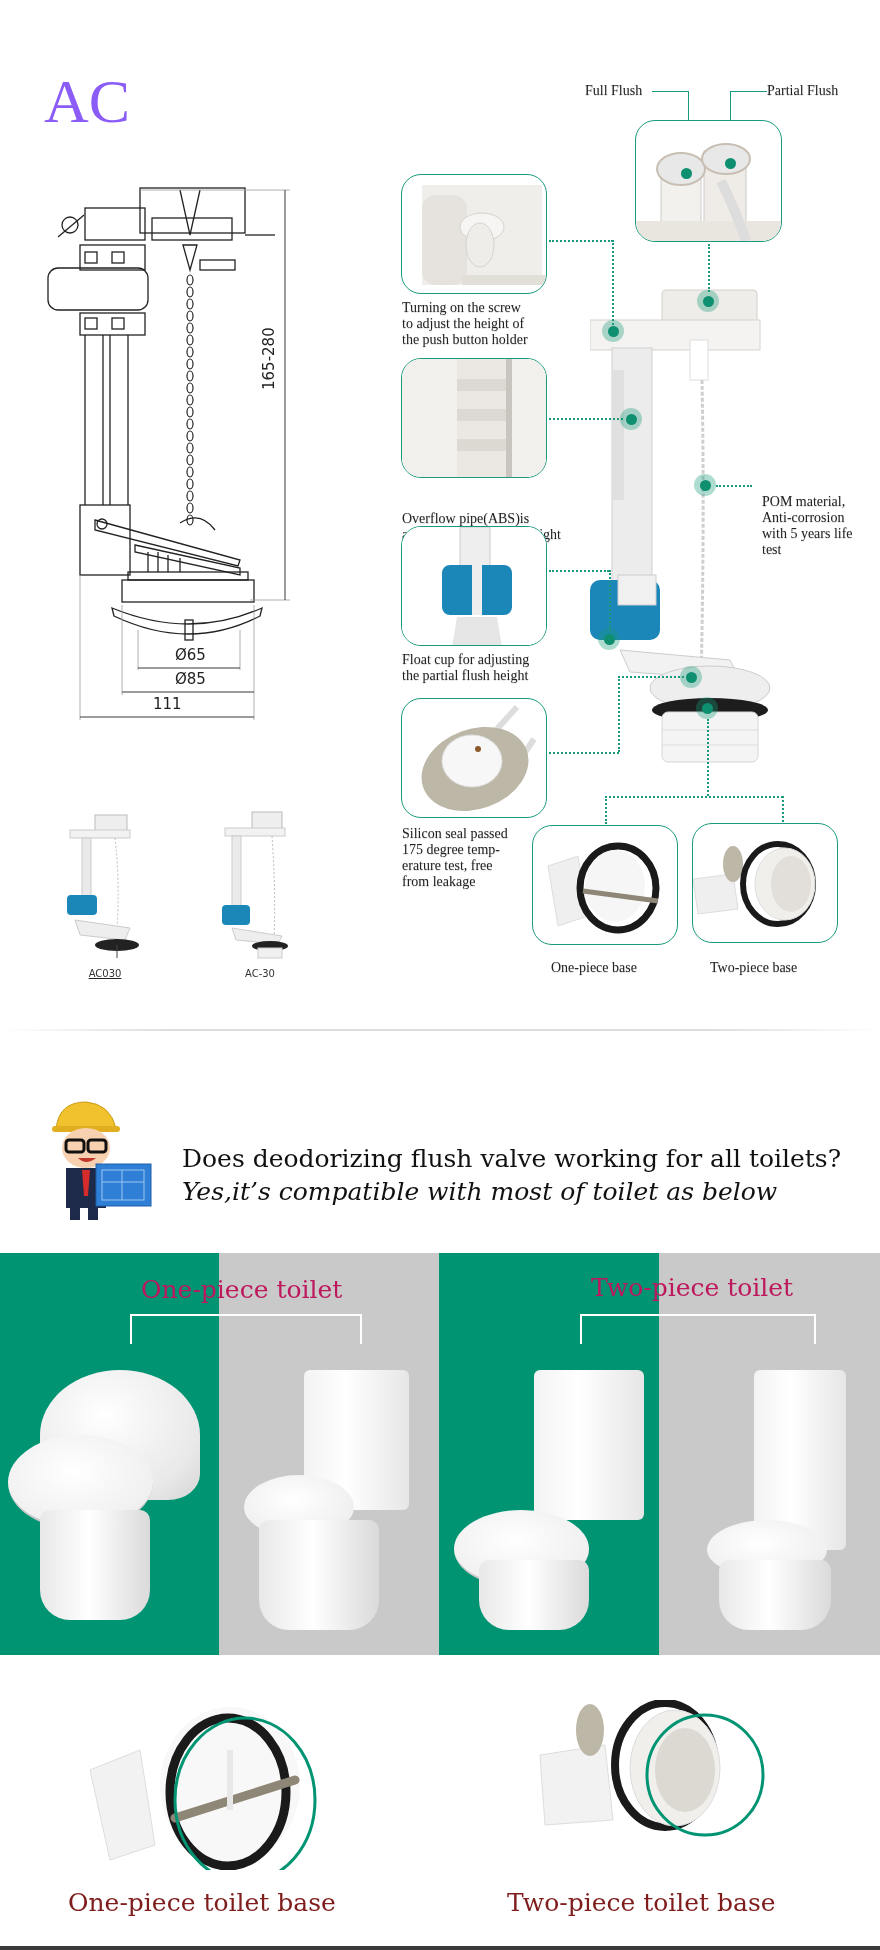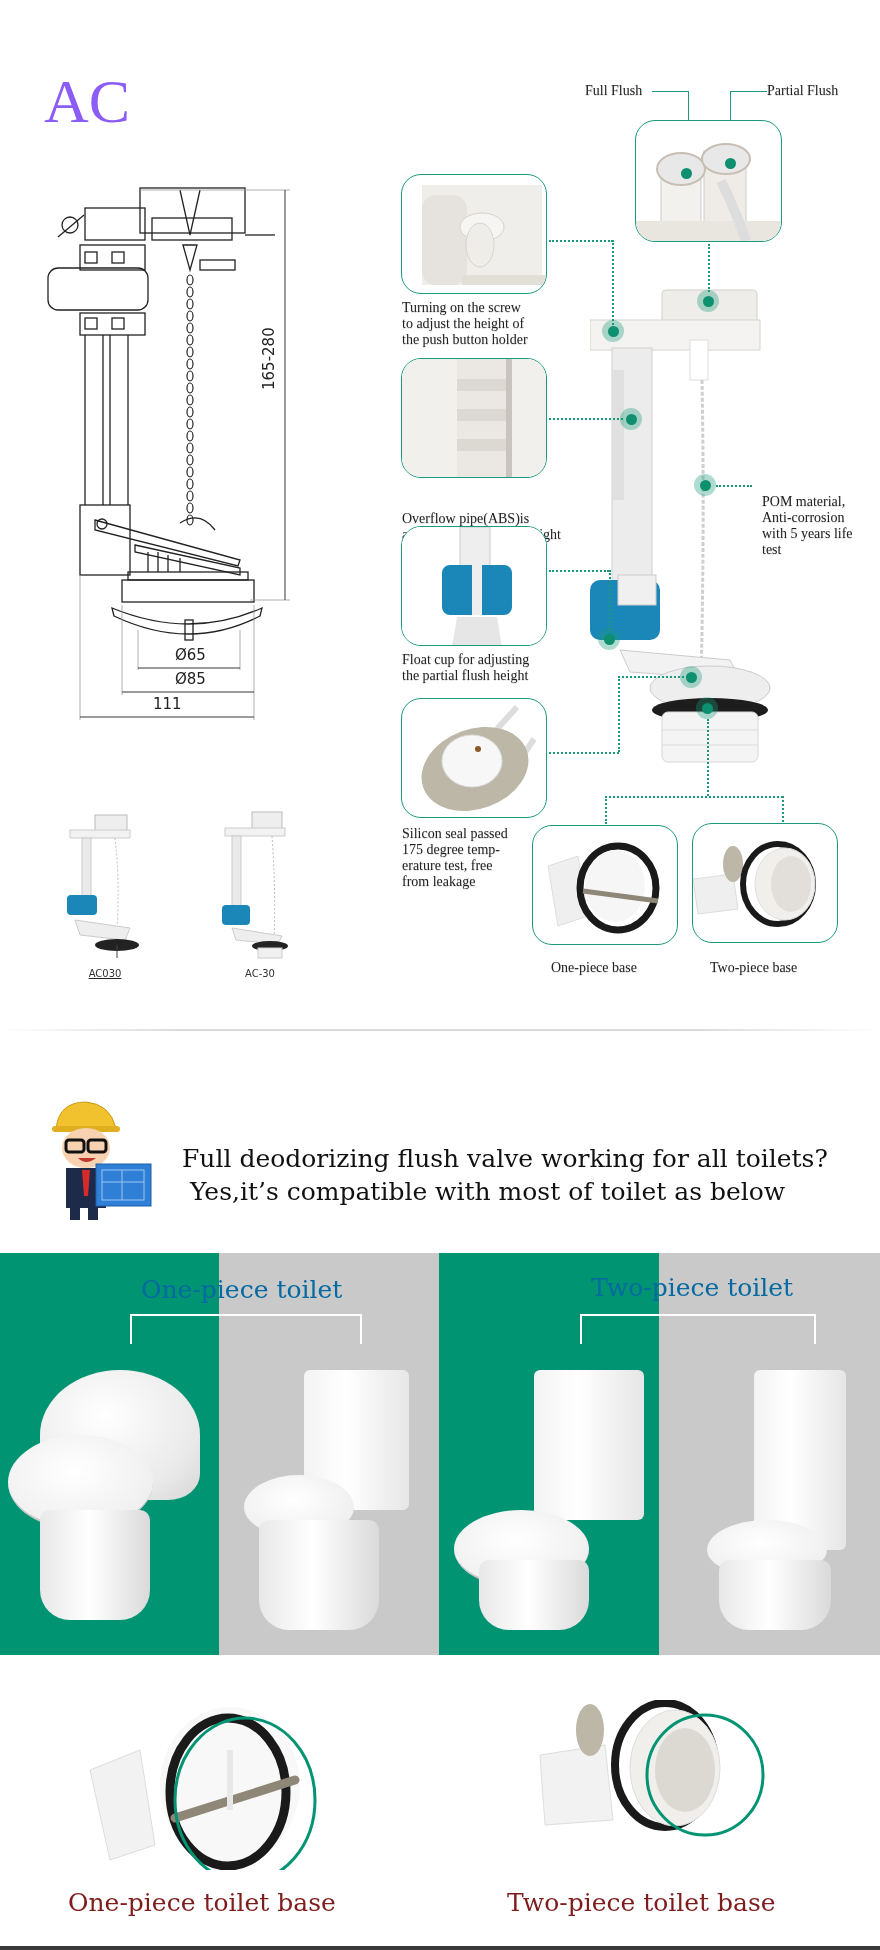--- a/index.html
+++ b/index.html
@@ -13,21 +13,21 @@
   .dot-v { border-left: 2.5px dotted #1a9a7c; width: 0; }
   .ln-h { border-top: 1.5px solid #1a9a7c; height: 0; }
   .ln-v { border-left: 1.5px solid #1a9a7c; width: 0; }
   .node { width: 22px; height: 22px; border-radius: 50%; background: rgba(26,154,124,0.35); display:flex; align-items:center; justify-content:center; }
   .node::after { content:""; width: 11px; height: 11px; border-radius: 50%; background: #0e8f6f; }
   .divider { left: 0; top: 1029px; width: 880px; height: 2px; background: linear-gradient(90deg, rgba(220,220,220,0), #dcdcdc 20%, #dcdcdc 80%, rgba(220,220,220,0)); }
   .q { font-family: "DejaVu Serif", serif; font-size: 25px; line-height: 32px; color: #111; }
   .panel { top: 1253px; height: 402px; }
   .green { background: #009473; }
   .gray { background: #c9c9c9; }
-  .tlabel { font-family: "DejaVu Serif", serif; font-size: 25px; color: #0369a1; white-space: nowrap; }
+  .tlabel { font-family: "DejaVu Serif", serif; font-size: 25px; color: #be185d; white-space: nowrap; }
   .bracket { border: 2px solid #fff; border-bottom: none; height: 30px; }
   .base-label { font-family: "DejaVu Serif", serif; font-size: 25px; color: #7f1d1d; white-space: nowrap; }
   .toilet { position:absolute; }
   .tank { position:absolute; background: linear-gradient(90deg,#f3f3f3,#ffffff 40%,#e6e6e6); border-radius: 6px; }
   .bowl { position:absolute; background: radial-gradient(ellipse at 40% 35%, #ffffff, #e9e9e9 70%, #d5d5d5); border-radius: 50% 50% 40% 40%; }
   .pedestal { position:absolute; background: linear-gradient(90deg,#e8e8e8,#ffffff 45%,#dadada); border-radius: 10px 10px 30px 30px; }
   .seat { position:absolute; background: radial-gradient(ellipse at 45% 40%, #ffffff, #eeeeee 80%); border-radius: 50%; border-bottom: 3px solid #c8c8c8; }
   .bottombar { left:0; top:1946px; width:880px; height:4px; background:#3a3a3a; }
   .label-small { font-family: "DejaVu Sans", sans-serif; font-size: 10px; color: #333; text-align:center; }
 </style>
@@ -313,22 +313,22 @@
     <rect x="58" y="72" width="55" height="42" fill="#2f7fd6" stroke="#1f5fa8"></rect>
     <g stroke="#9cc7f2" stroke-width="1" fill="none">
       <rect x="64" y="78" width="42" height="30"></rect>
       <line x1="64" y1="90" x2="106" y2="90"></line>
       <line x1="84" y1="78" x2="84" y2="108"></line>
     </g>
     <rect x="32" y="116" width="10" height="12" fill="#1d2a4a"></rect>
     <rect x="50" y="116" width="10" height="12" fill="#1d2a4a"></rect>
   </svg>
 </div>
-<div class="abs q" style="left:182px; top:1143px;">Full deodorizing flush valve working for all toilets?</div>
-<div class="abs q" style="left:190px; top:1176px;">Yes,it’s compatible with most of toilet as below</div>
+<div class="abs q" style="left:182px; top:1143px;">Does deodorizing flush valve working for all toilets?</div>
+<div class="abs q" style="left:182px; top:1176px;font-style:italic;">Yes,it’s compatible with most of toilet as below</div>
 
 <div class="abs panel green" style="left:0; width:219px;"></div>
 <div class="abs panel gray" style="left:219px; width:220px;"></div>
 <div class="abs panel green" style="left:439px; width:220px;"></div>
 <div class="abs panel gray" style="left:659px; width:221px;"></div>
 
 <div class="abs tlabel" style="left:141px; top:1275px;">One-piece toilet</div>
 <div class="abs bracket" style="left:130px; top:1314px; width:232px;"></div>
 <div class="abs tlabel" style="left:591px; top:1273px;">Two-piece toilet</div>
 <div class="abs bracket" style="left:580px; top:1314px; width:236px;"></div>

